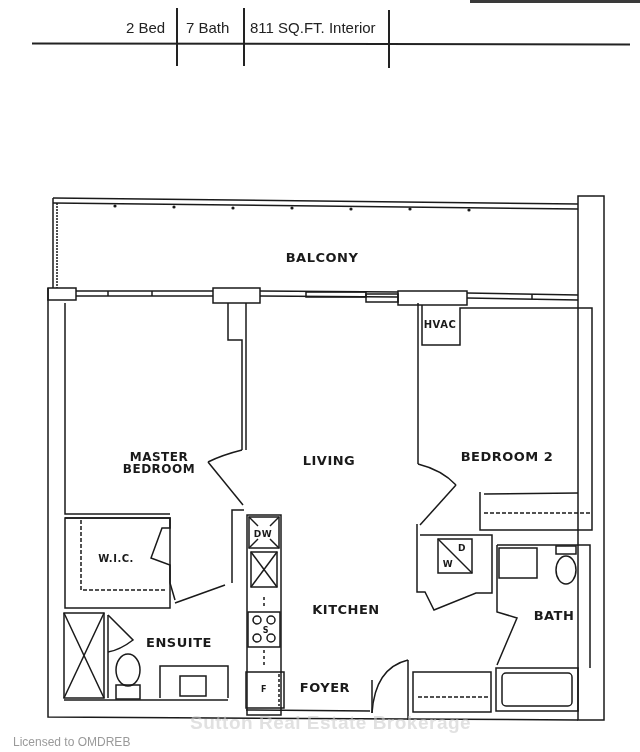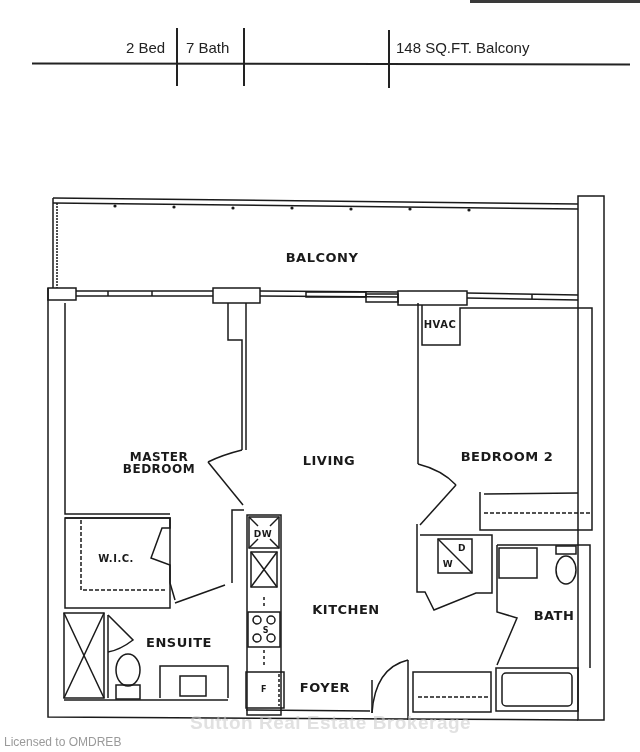--- a/index.html
+++ b/index.html
@@ -1,39 +1,39 @@
 <!DOCTYPE html>
 <html><head>
 <meta charset="utf-8">
 <style>
   html, body { margin:0; padding:0; background:#ffffff; }
   body { width:640px; height:752px; position:relative; overflow:hidden; font-family:"Liberation Sans", sans-serif; }
   .topband { position:absolute; left:470px; top:0; width:170px; height:3px; background:#3a3a3a; }
-  .header { position:absolute; left:0; top:0; width:640px; height:70px;margin-top:20px; }
+  .header { position:absolute; left:0; top:0; width:640px; height:70px; }
   .hdr-line { position:absolute; left:32px; top:43px; width:598px; height:2px; background:#222; transform:rotate(0.1deg); }
   .hdr-sep { position:absolute; width:1.5px; background:#222; }
   .hdr-text { position:absolute; top:19px; font-size:15px; color:#222; white-space:nowrap; }
   svg.plan { position:absolute; left:0; top:0; }
   .room-label { font-family:"DejaVu Sans", sans-serif; font-weight:bold; fill:#1a1a1a; letter-spacing:0.5px; }
-  .license { position:absolute; left:4px; top:735px; font-size:12px; color:#9a9a9a; }
+  .license { position:absolute; left:13px; top:735px; font-size:12px; color:#9a9a9a; }
   .watermark { position:absolute; left:190px; top:712px; font-size:19px; font-weight:bold; color:rgba(200,200,200,0.55); white-space:nowrap; letter-spacing:0.5px; }
 </style>
 </head>
 <body>
 
 <div class="topband"></div>
 
 <div class="header">
   <div class="hdr-line"></div>
   <div class="hdr-sep" style="left:176px;top:8px;height:58px;"></div>
   <div class="hdr-sep" style="left:243px;top:8px;height:58px;"></div>
   <div class="hdr-sep" style="left:388px;top:10px;height:58px;"></div>
   <span class="hdr-text" style="left:126px;">2 Bed</span>
   <span class="hdr-text" style="left:186px;">7 Bath</span>
-  <span class="hdr-text" style="left:396px;">148 SQ.FT. Balcony</span>
+  <span class="hdr-text" style="left:250px;">811 SQ.FT. Interior</span>
 </div>
 
 <svg class="plan" width="640" height="752" viewBox="0 0 640 752">
   <g fill="none" stroke="#1a1a1a" stroke-width="1.5">
 
     <g>
       <line x1="53" y1="198" x2="578" y2="204"></line>
       <line x1="53" y1="203" x2="578" y2="209"></line>
       <line x1="53" y1="198" x2="53" y2="288"></line>
       <line x1="57" y1="203" x2="57" y2="288" stroke-dasharray="2,1"></line>

